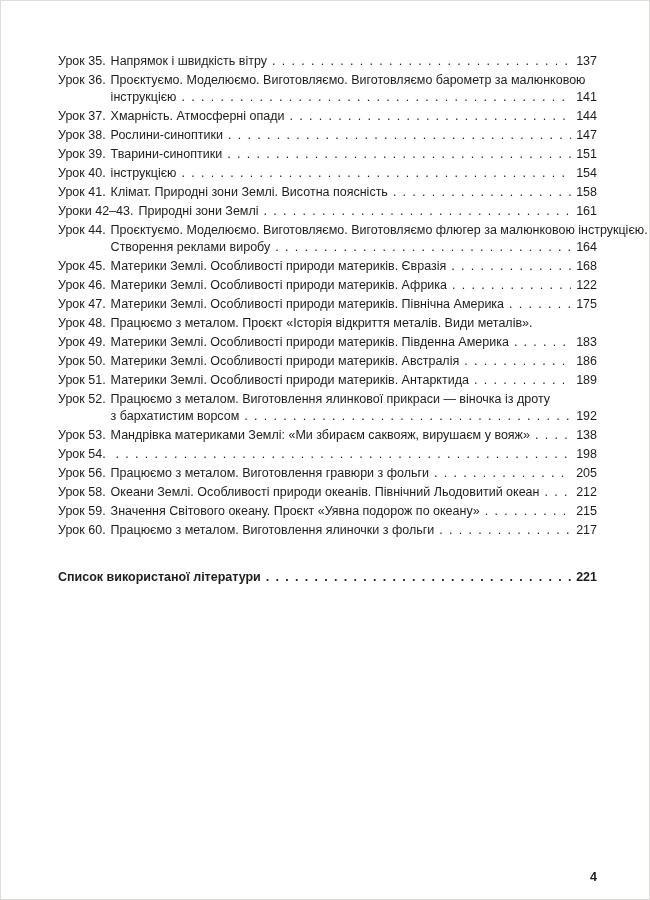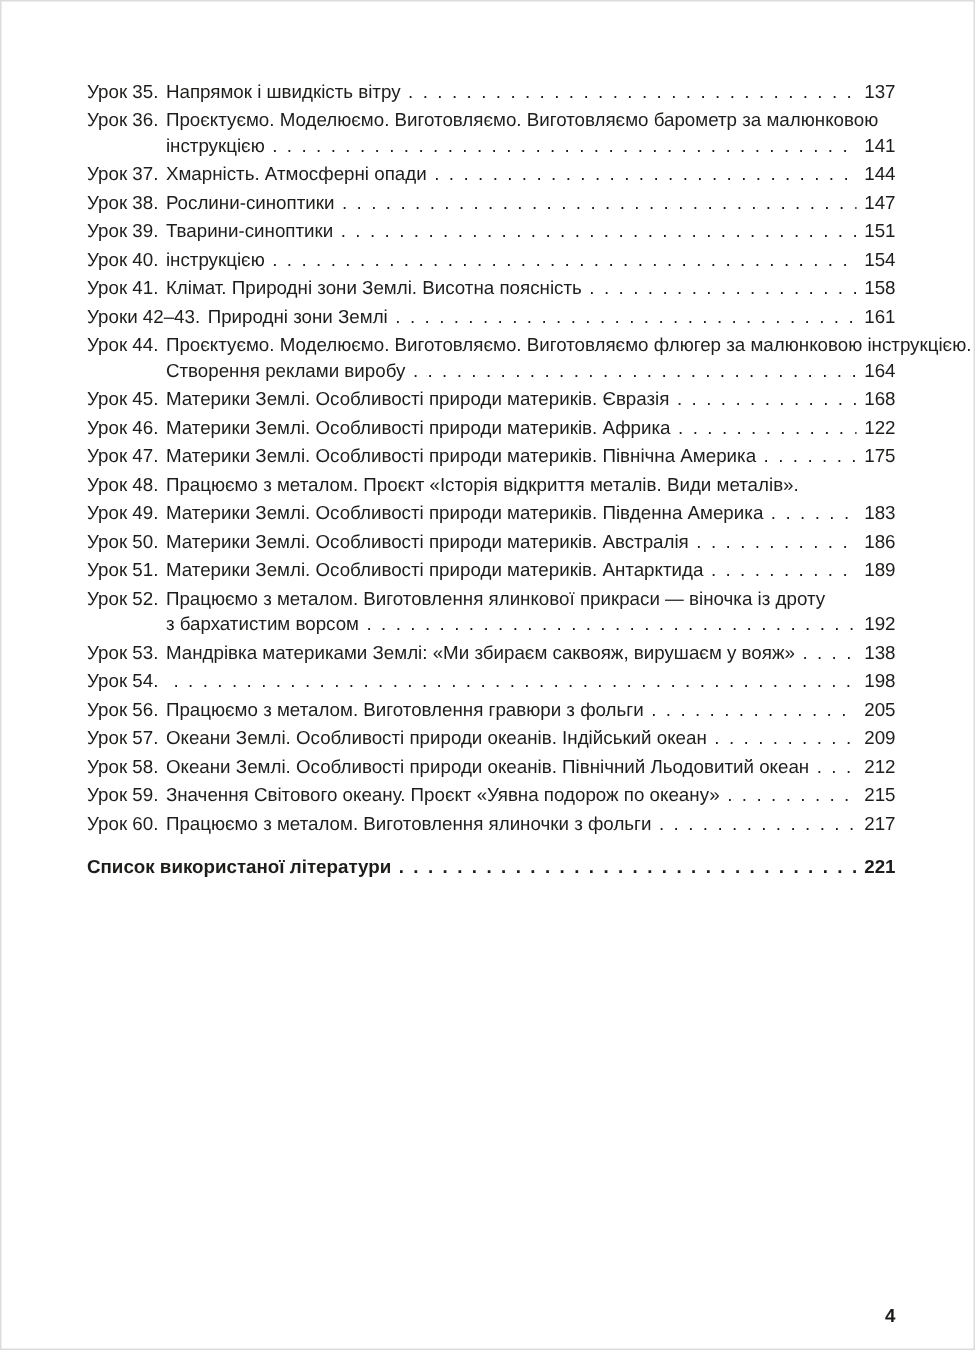--- a/index.html
+++ b/index.html
@@ -54,21 +54,21 @@
     content: ". . . . . . . . . . . . . . . . . . . . . . . . . . . . . . . . . . . . . . . . . . . . . . . . . . . . . . . . . . . . . . . . . . . . . . . . . . . . . . . . . . . . . . . . . . . . . . . . . . . . . . . . . . . . . . . . . . . .";
     letter-spacing: 1.4px;
   }
   .pagenum {
     white-space: nowrap;
     flex-shrink: 0;
     min-width: 24px;
     text-align: right;
   }
   .biblio {
-    margin-top: 12px;
+    margin-top: 30px;
     font-weight: bold;
   }
   .folio {
     position: absolute;
     right: 52px;
     top: 869px;
     font-size: 12.5px;
     font-weight: bold;
   }
 </style>
@@ -270,30 +270,20 @@
           <div class="label">Урок 56.</div>
           <div class="content">
             <div class="line last">
               <span class="text">Працюємо з металом. Виготовлення гравюри з фольги</span>
               <span class="dots"></span>
               <span class="pagenum">205</span>
             </div>
           </div>
         </div>
         <div class="entry">
-          <div class="label">Урок 57.</div>
-          <div class="content">
-            <div class="line last">
-              <span class="text">Океани Землі. Особливості природи океанів. Індійський океан</span>
-              <span class="dots"></span>
-              <span class="pagenum">209</span>
-            </div>
-          </div>
-        </div>
-        <div class="entry">
           <div class="label">Урок 58.</div>
           <div class="content">
             <div class="line last">
               <span class="text">Океани Землі. Особливості природи океанів. Північний Льодовитий океан</span>
               <span class="dots"></span>
               <span class="pagenum">212</span>
             </div>
           </div>
         </div>
         <div class="entry">

